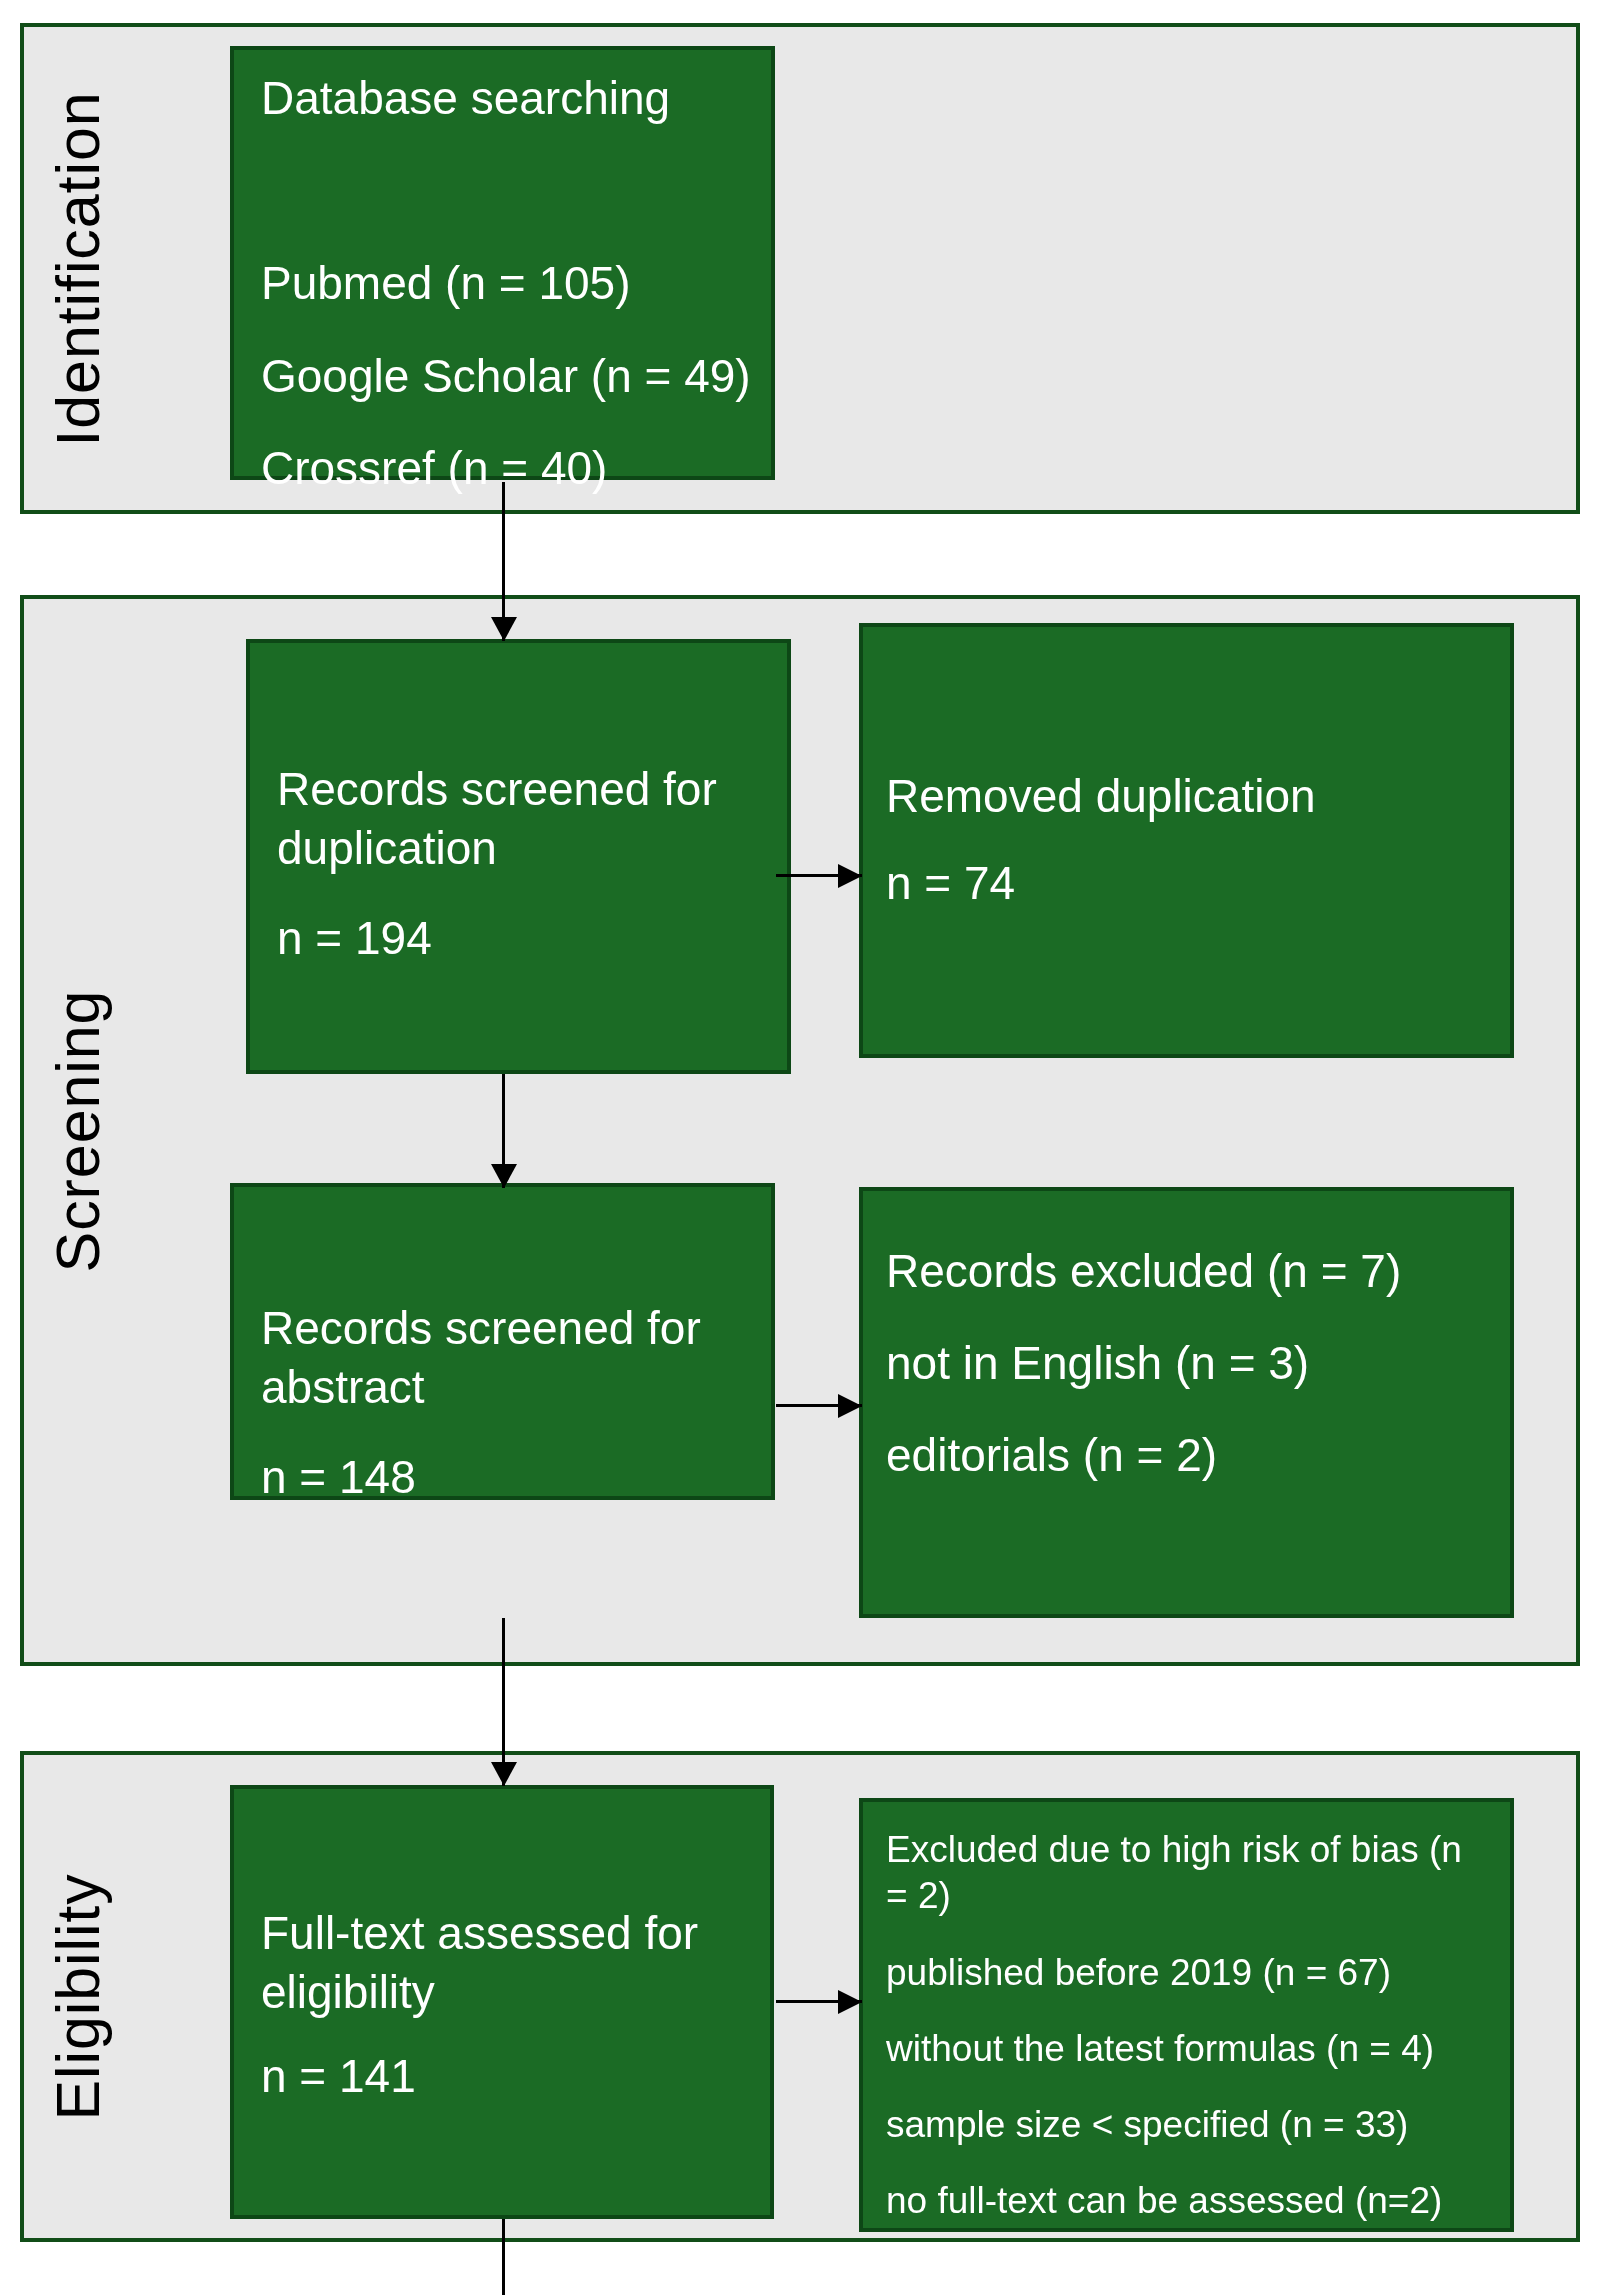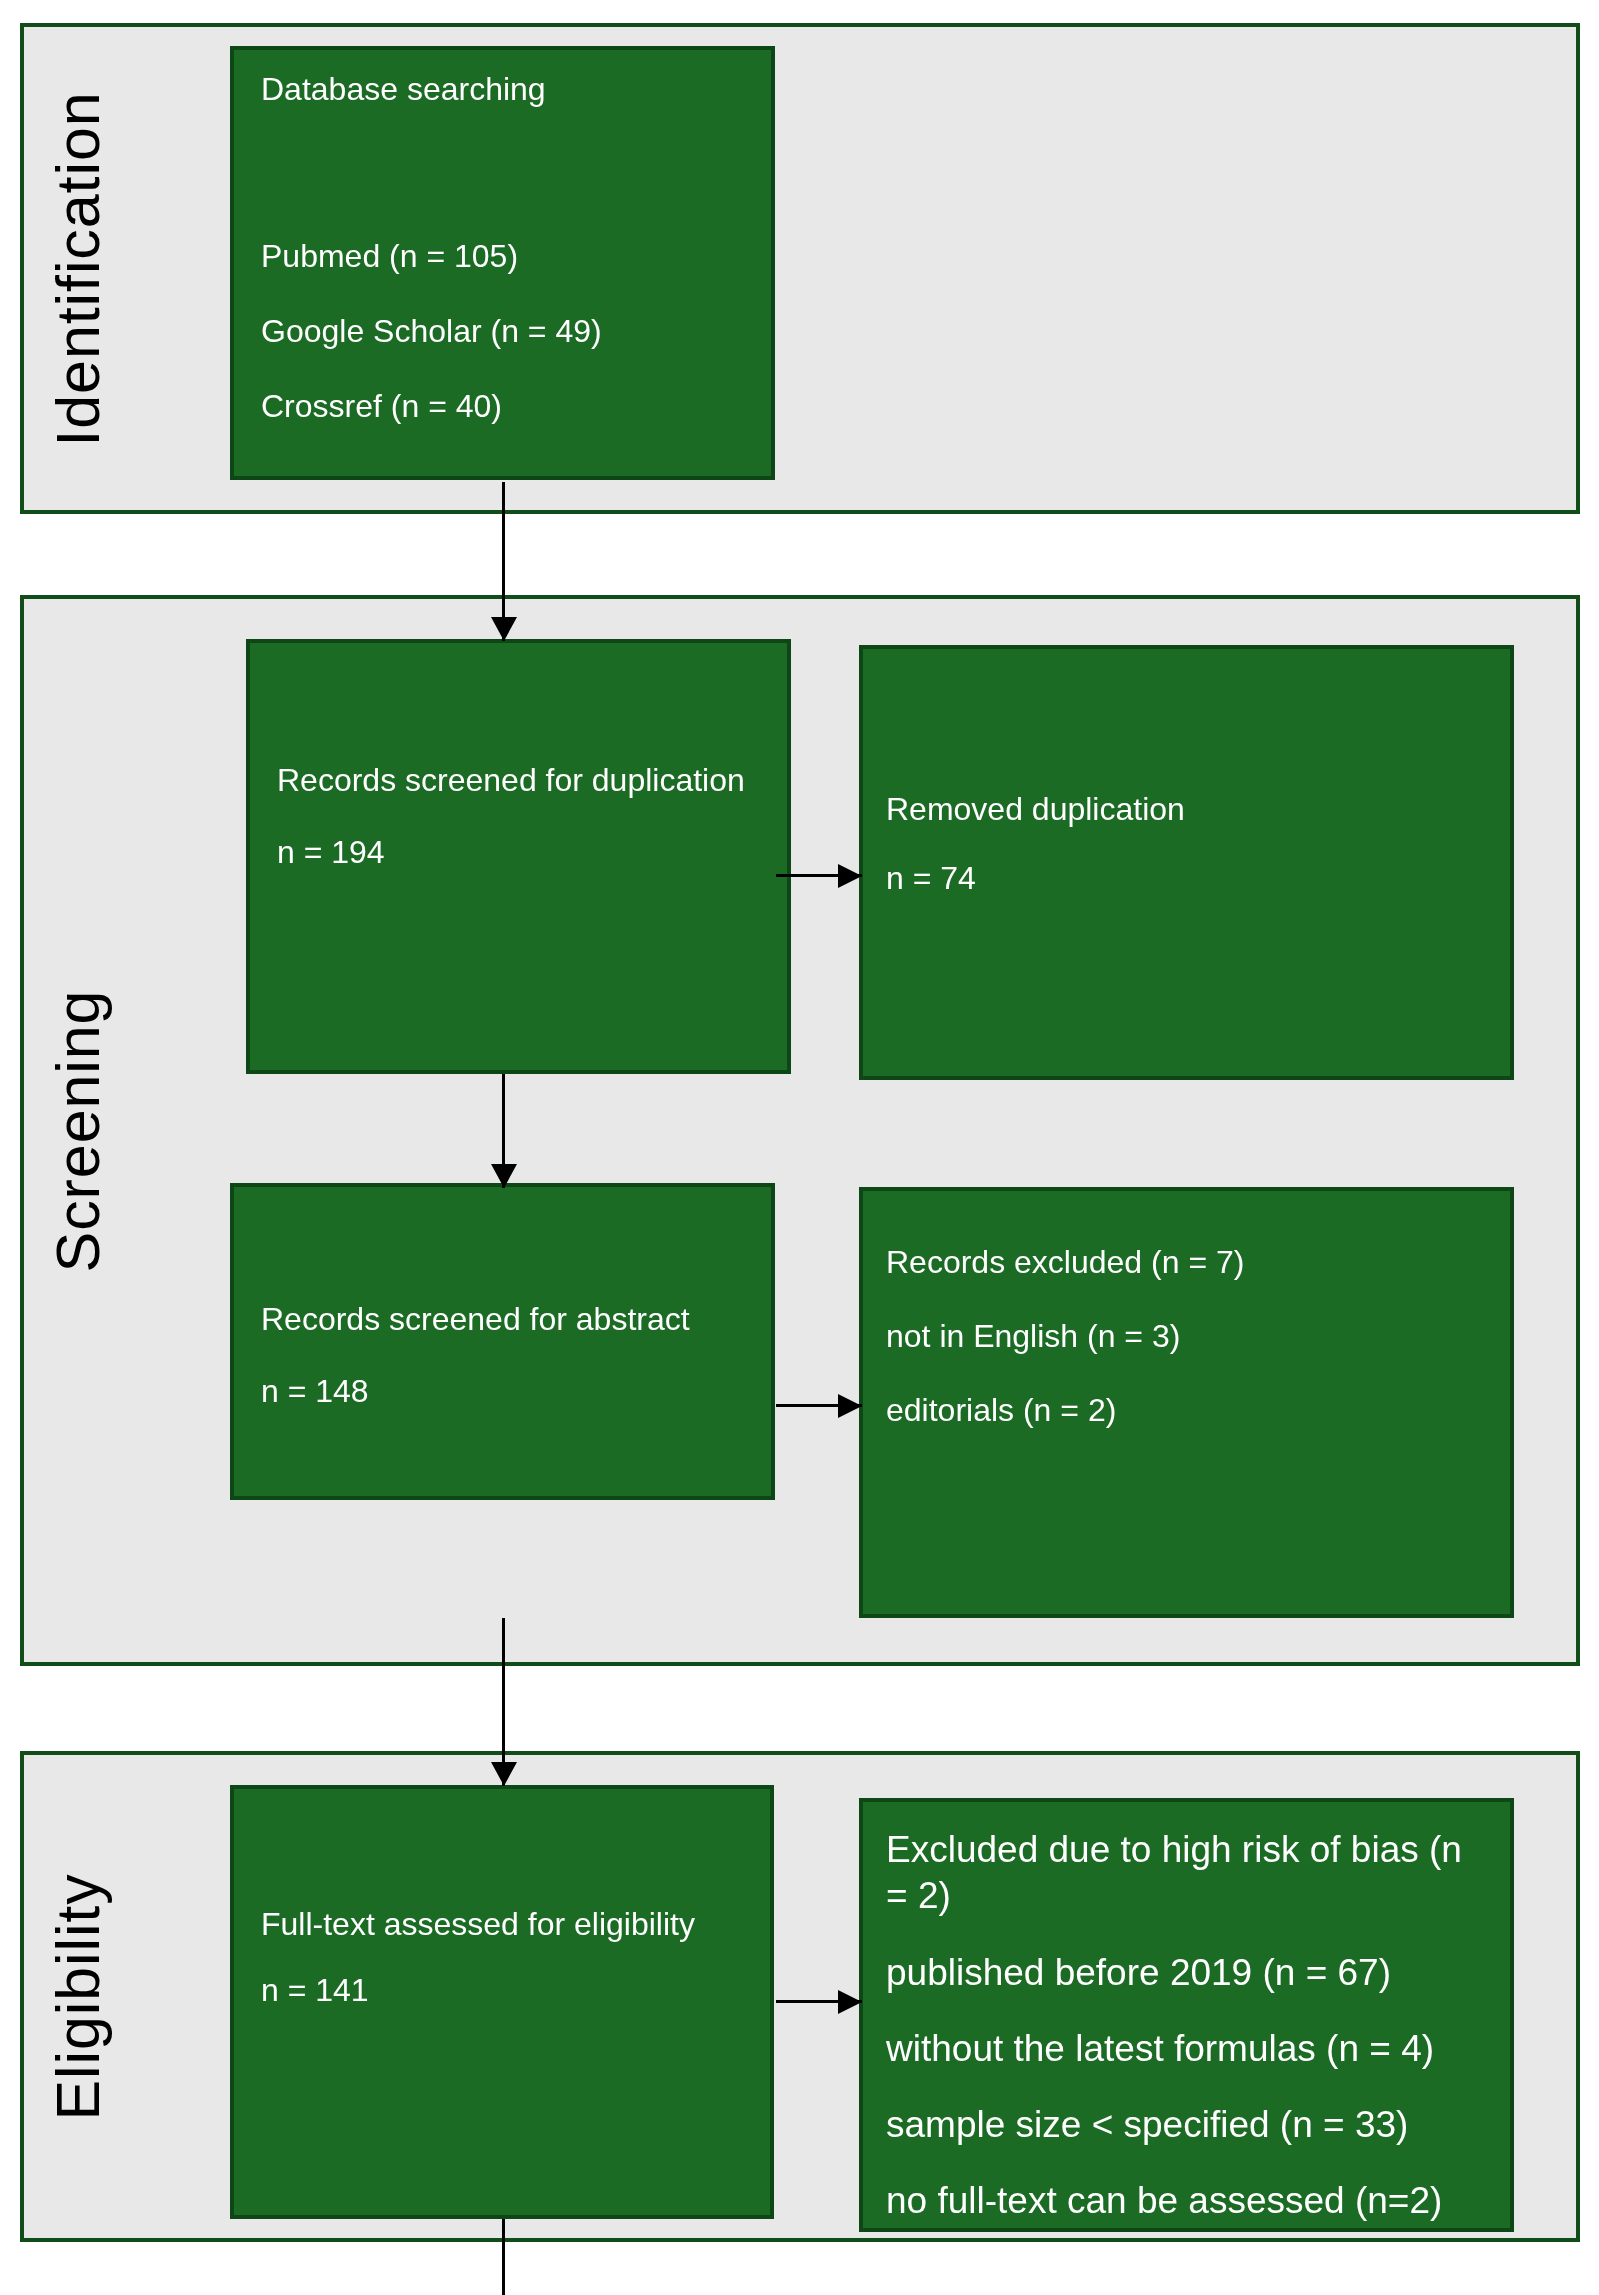--- a/index.html
+++ b/index.html
@@ -31,21 +31,21 @@
     font-size: 61px;
     color: #000000;
     letter-spacing: 0.9px;
   }
   .box {
     position: absolute;
     box-sizing: border-box;
     border: 4.6px solid #0d4716;
     background: #1b6b25;
     color: #ffffff;
-    font-size: 32px;
+    font-size: 46px;
     line-height: 1.28;
   }
   .box p { margin: 0; }
 
   #b1 { padding: 18.4px 18.4px 9.2px 27px; }
   #b1 p { margin-bottom: 34px; }
   #b1 p.gap-large { margin-bottom: 126px; }
 
   #b2 { padding: 117px 18.4px 9.2px 27px; }
   #b2 p:first-child { margin-bottom: 31px; }
@@ -112,21 +112,21 @@
       <p>Crossref (n = 40)</p>
     </div>
   </div>
 
   <div class="sec" style="top:595px; height:1071px;">
     <div class="stage-label">Screening</div>
     <div class="box" id="b2" style="left:222px; top:40px; width:545px; height:435px;">
       <p>Records screened for duplication</p>
       <p>n = 194</p>
     </div>
-    <div class="box" id="b3" style="left:835px; top:46px; width:655px; height:435px;">
+    <div class="box" id="b3" style="left:835px; top:24px; width:655px; height:435px;">
       <p>Removed duplication</p>
       <p>n = 74</p>
     </div>
     <div class="box" id="b4" style="left:206px; top:584px; width:545px; height:317px;">
       <p>Records screened for abstract</p>
       <p>n = 148</p>
     </div>
     <div class="box" id="b5" style="left:835px; top:588px; width:655px; height:431px;">
       <p>Records excluded (n = 7)</p>
       <p>not in English (n = 3)</p>

